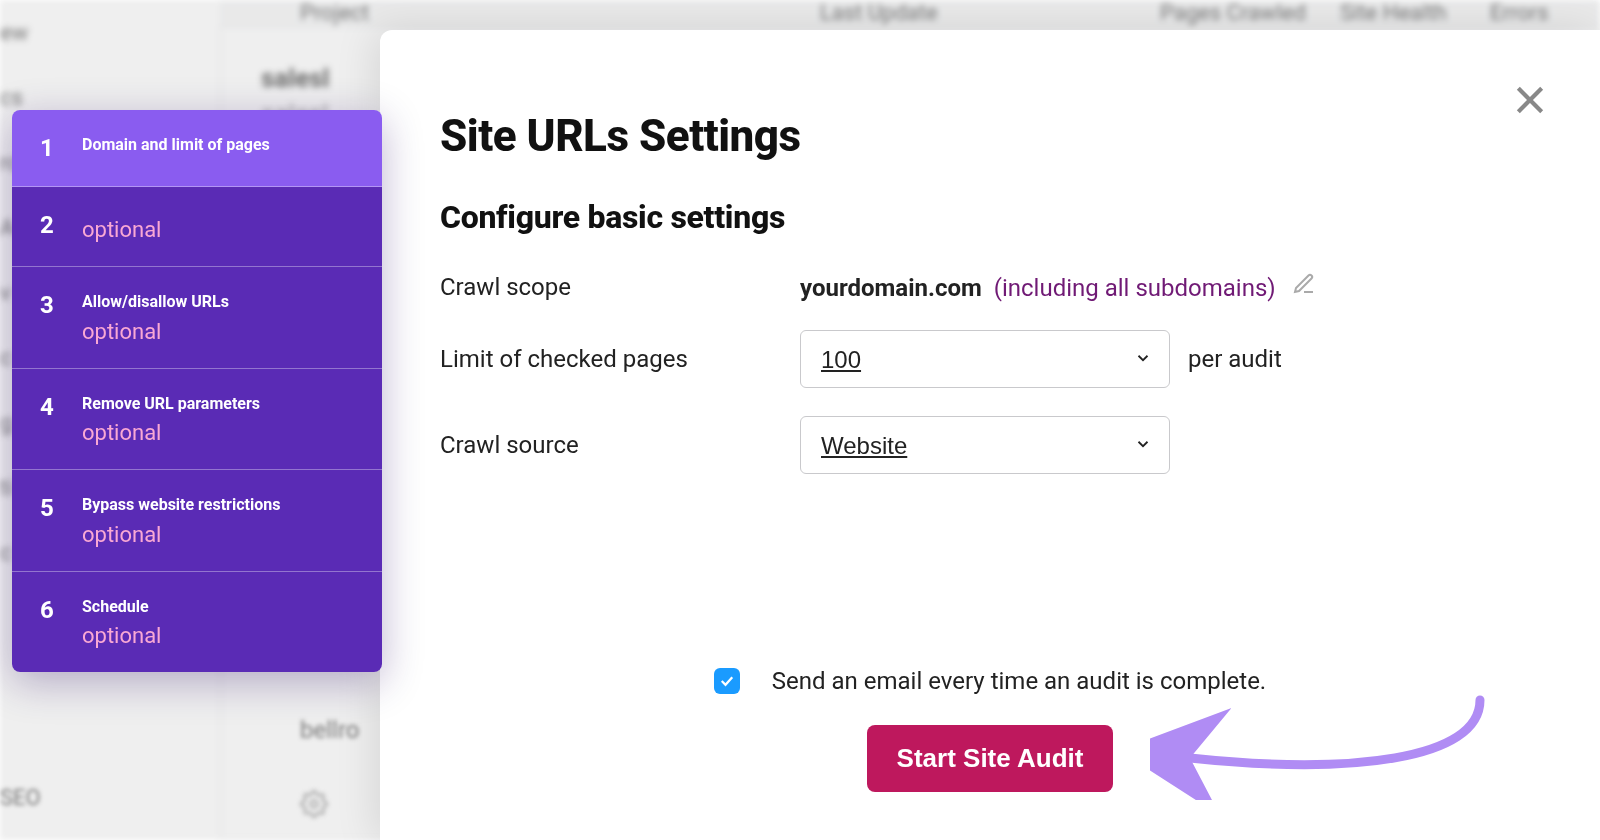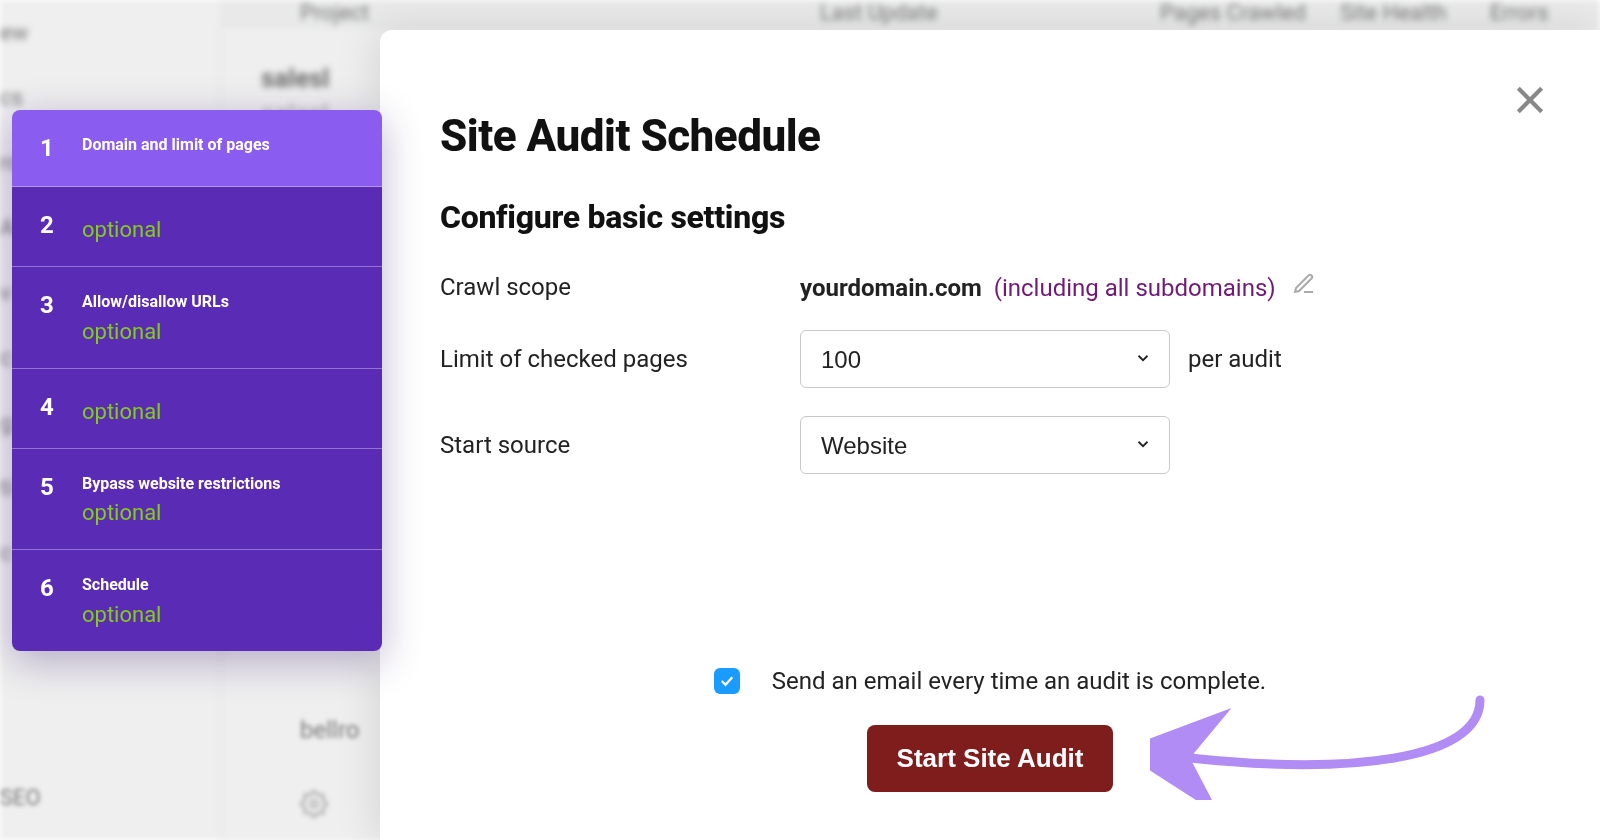--- a/index.html
+++ b/index.html
@@ -23,42 +23,42 @@
   .modal h1 { font-size:44px; font-weight:800; color:#111; margin:80px 0 0 60px; letter-spacing:-0.5px;}
   .modal h2 { font-size:32px; font-weight:800; color:#111; margin:36px 0 0 60px; letter-spacing:-0.3px;}
 
   .modal .form { margin:36px 0 0 60px; font-size:24px; color:#222; }
   .modal .form .frow { display:flex; align-items:center; margin-bottom:28px; }
   .modal .form .frow .flabel { width:360px; color:#222; }
   .modal .form .frow .value strong { font-weight:700; }
   .modal .form .frow .note { color:#701a75; margin-left:6px; }
   .modal .form .frow .edit-icon { margin-left:10px; color:#aaa; }
   .modal .form .frow .edit-icon svg { width:24px; height:24px; stroke:#aaa; stroke-width:2; fill:none; }
-  .modal .form .select { appearance:none; -webkit-appearance:none; background:#fff; border:1px solid #c9c9cc; border-radius:6px; padding:14px 50px 14px 20px; font-size:24px; color:#222; height:58px; }
+  .modal .form .select { appearance:none; -webkit-appearance:none; background:#fff; border:1px solid #c9c9cc; border-radius:6px; padding:14px 50px 14px 20px; font-size:24px; color:#222; height:58px;text-decoration:underline; }
   .select-wrap { position:relative; display:inline-block; }
   .select-wrap .caret { position:absolute; right:18px; top:50%; transform:translateY(-50%); pointer-events:none; }
   .select-wrap .caret svg { width:18px; height:18px; stroke:#222; stroke-width:2.4; fill:none;}
   .modal .form .suffix { margin-left:18px; color:#222; }
 
   .footer { position:absolute; left:0; right:0; bottom:48px; text-align:center; }
   .footer .email-row { display:flex; align-items:center; justify-content:center; gap:32px; font-size:24px; color:#222; margin-bottom:30px;}
   .footer .chk { width:26px; height:26px; border-radius:6px; background:#1a9bff; display:inline-flex; align-items:center; justify-content:center; }
   .footer .chk svg { width:18px; height:18px; stroke:#fff; stroke-width:3; fill:none;}
-  .footer .start { display:inline-block; background:#7f1d1d; color:#fff; font-weight:700; font-size:26px; padding:18px 30px; border-radius:8px; border:none; cursor:pointer; }
+  .footer .start { display:inline-block; background:#be185d; color:#fff; font-weight:700; font-size:26px; padding:18px 30px; border-radius:8px; border:none; cursor:pointer; }
 
   .arrow-annot { position:absolute; right:110px; bottom:36px; z-index:6; pointer-events: none;}
   .arrow-annot svg { width:340px; height:120px; }
 
   .stepper { position:absolute; left:12px; top:110px; width:370px; z-index:10; border-radius:8px; overflow:hidden; box-shadow: 0 10px 40px rgba(40,10,100,0.3);}
   .stepper .step { background:#5a2bb5; color:#fff; padding:24px 24px 24px 28px; border-bottom:1px solid rgba(255,255,255,0.35); display:flex; gap:22px; }
   .stepper .step.active { background:#8a5cf0; }
   .stepper .step:last-child { border-bottom:none; }
   .stepper .step .num { font-size:24px; font-weight:700; width:20px; }
   .stepper .step .body .title { font-size:16px; font-weight:700; line-height:1.35;}
-  .stepper .step .body .opt { font-size:22px; color:#84cc16; margin-top:6px; font-weight:400; }
+  .stepper .step .body .opt { font-size:22px; color:#f9a8d4; margin-top:6px; font-weight:400; }
 
   .bg-bottom { position:absolute; left:0; bottom:30px; font-size:22px; color:#333; filter: blur(2px);}
   .bg-gear { position:absolute; left:300px; bottom:18px; filter:blur(2px); color:#888;}
   .bg-bell { position:absolute; left:300px; bottom:96px; font-size:24px; color:#333; filter:blur(2px);}
 </style>
 </head>
 <body>
 
 <div class="bg">
   <div class="bg-head">
@@ -112,20 +112,21 @@
   <div class="step">
     <div class="num">3</div>
     <div class="body">
       <div class="title">Allow/disallow URLs</div>
       <div class="opt">optional</div>
     </div>
   </div>
   <div class="step">
     <div class="num">4</div>
     <div class="body">
+      <div class="title">Remove URL parameters</div>
       <div class="opt">optional</div>
     </div>
   </div>
   <div class="step">
     <div class="num">5</div>
     <div class="body">
       <div class="title">Bypass website restrictions</div>
       <div class="opt">optional</div>
     </div>
   </div>
@@ -138,21 +139,21 @@
   </div>
 </div>
 
 <div class="modal">
   <div class="close">
     <svg viewBox="0 0 24 24">
         <line x1="5" y1="5" x2="19" y2="19"></line>
         <line x1="19" y1="5" x2="5" y2="19"></line>
       </svg>
   </div>
-  <h1>Site Audit Schedule</h1>
+  <h1>Site URLs Settings</h1>
   <h2>Configure basic settings</h2>
 
   <div class="form">
     <div class="frow">
       <div class="flabel">Crawl scope</div>
       <div class="value">
         <strong>yourdomain.com</strong>
         <span class="note">(including all subdomains)</span>
         <span class="edit-icon">
           <svg viewBox="0 0 24 24">
@@ -170,21 +171,21 @@
           <option>100</option>
         </select>
         <span class="caret"><svg viewBox="0 0 24 24">
               <polyline points="6 9 12 15 18 9"></polyline>
             </svg></span>
       </div>
       <div class="suffix">per audit</div>
     </div>
 
     <div class="frow">
-      <div class="flabel">Start source</div>
+      <div class="flabel">Crawl source</div>
       <div class="select-wrap">
         <select class="select" style="width:370px">
           <option>Website</option>
         </select>
         <span class="caret"><svg viewBox="0 0 24 24">
               <polyline points="6 9 12 15 18 9"></polyline>
             </svg></span>
       </div>
     </div>
   </div>

